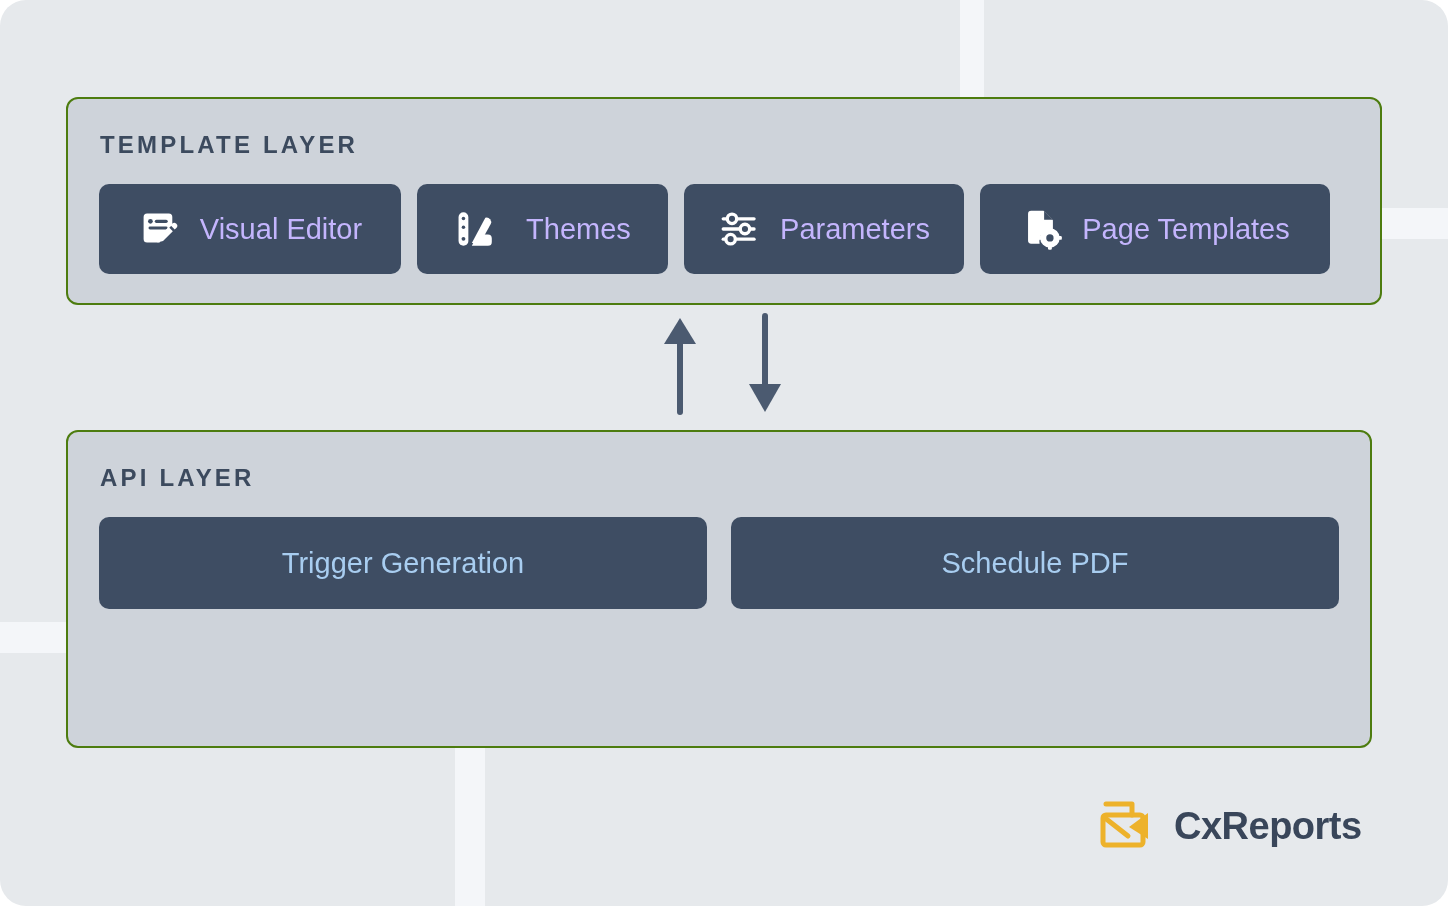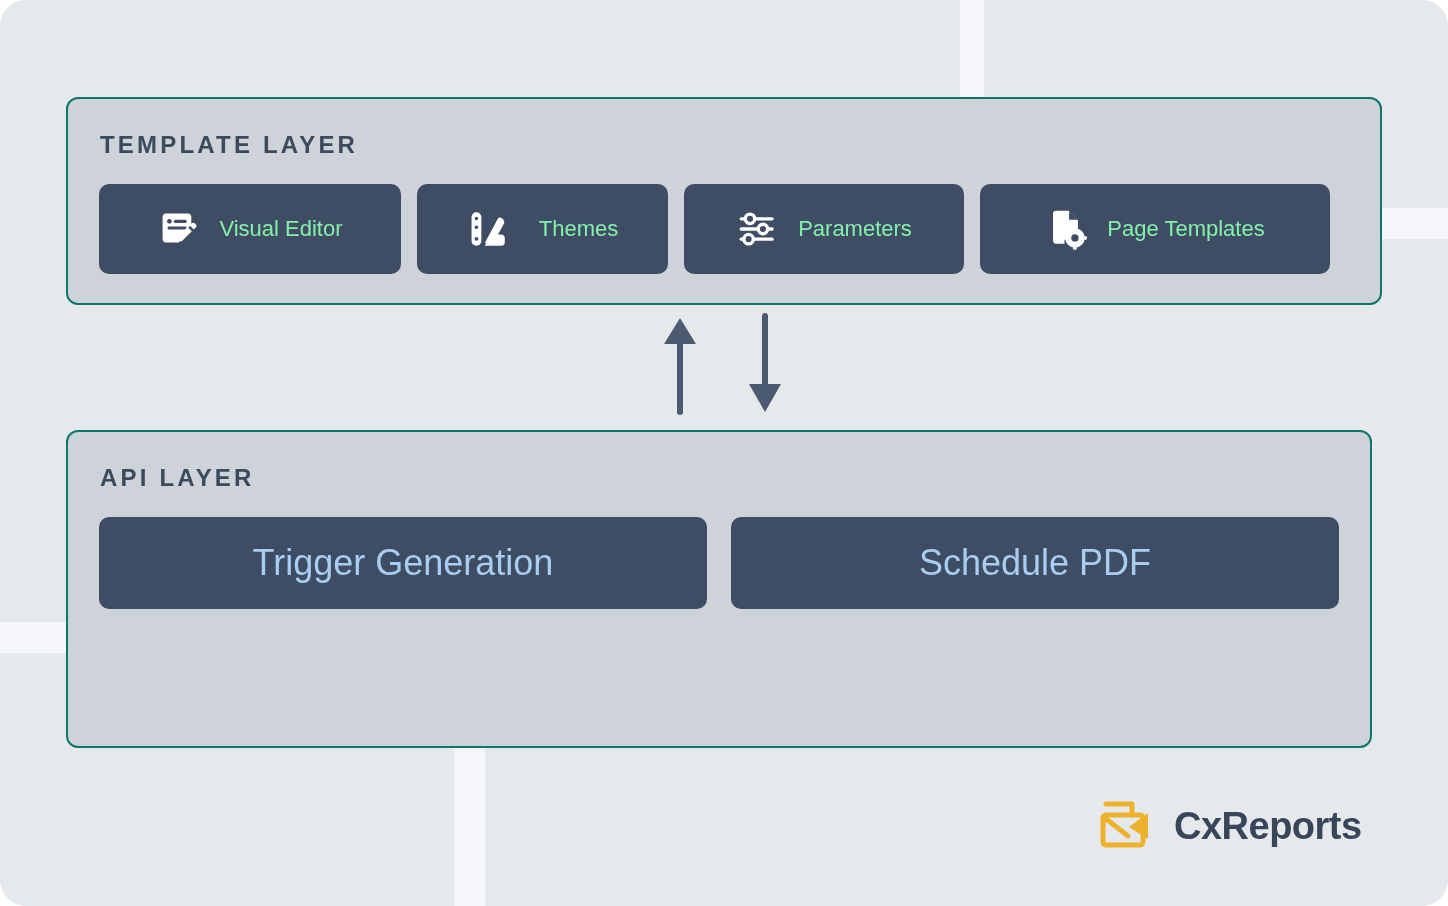--- a/index.html
+++ b/index.html
@@ -32,21 +32,21 @@
   }
   .v-stripe-top   { left: 960px; top: 0;     width: 24px;  height: 208px; }
   .v-stripe-bot   { left: 455px; top: 748px; width: 30px;  height: 158px; }
   .h-stripe-left  { left: 0;     top: 622px; width: 68px;  height: 31px; }
   .h-stripe-right { left: 1382px;top: 208px; width: 66px;  height: 31px; }
 
   
   .layer-panel {
     position: absolute;
     background: #ced3da;
-    border: 2px solid #0f766e;
+    border: 2px solid #4d7c0f;
     border-radius: 12px;
     box-sizing: border-box;
   }
   #template-layer {
     left: 66px; top: 97px;
     width: 1316px; height: 208px;
   }
   #api-layer {
     left: 66px; top: 430px;
     width: 1306px; height: 318px;
@@ -78,22 +78,22 @@
     border-radius: 10px;
     display: flex;
     align-items: center;
     justify-content: center;
     gap: 20px;
     padding: 0 26px;
     box-sizing: border-box;
     flex: 0 0 auto;
   }
   .tpl-btn .tpl-label {
-    font-size: 22px;
-    color: #86efac;
+    font-size: 29px;
+    color: #c4b5fd;
     white-space: nowrap;
   }
   .tpl-icon {
     width: 42px;
     height: 42px;
     flex: 0 0 auto;
     display: block;
   }
   .tpl-icon svg { display: block; width: 42px; height: 42px; }
 
@@ -114,21 +114,21 @@
     grid-auto-rows: 92px;
     gap: 18px 24px;
   }
   .api-btn {
     background: #3e4d63;
     border-radius: 10px;
     display: flex;
     align-items: center;
     justify-content: center;
     color: #a8cdf0;
-    font-size: 36px;
+    font-size: 29px;
     white-space: nowrap;
   }
 
   
   #arrows {
     position: absolute;
     left: 640px;
     top: 312px;
     width: 180px;
     height: 106px;

